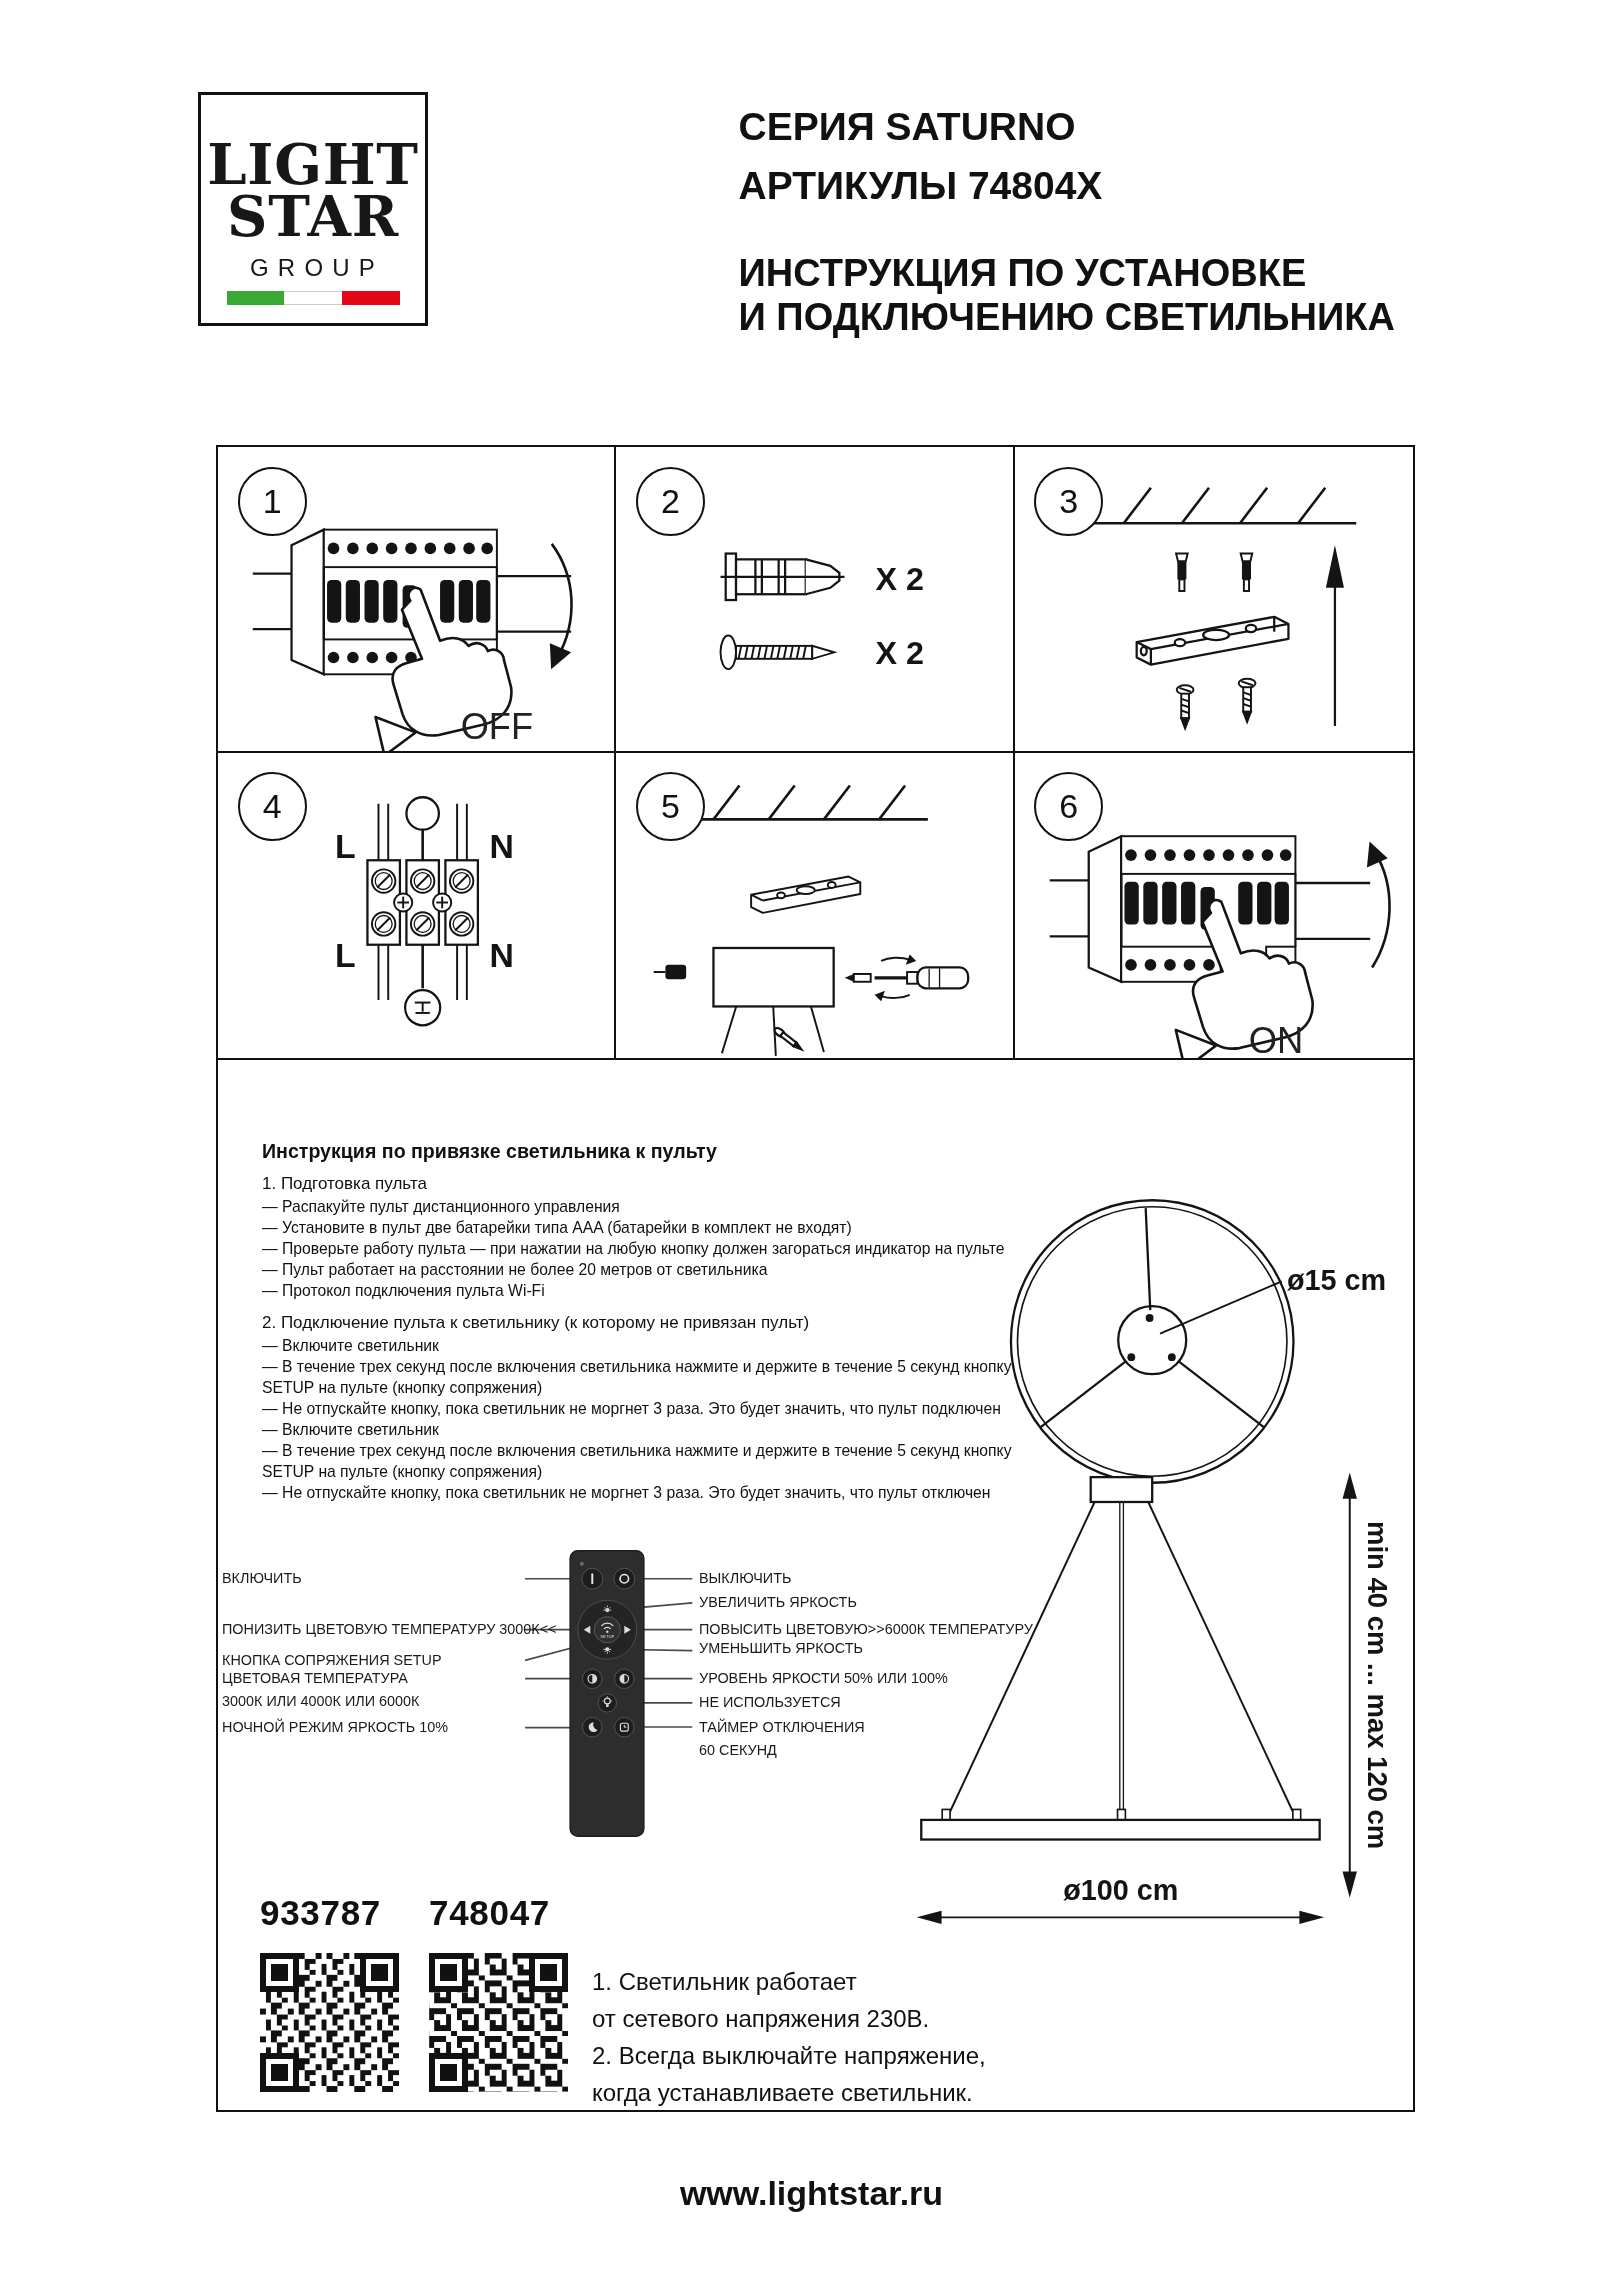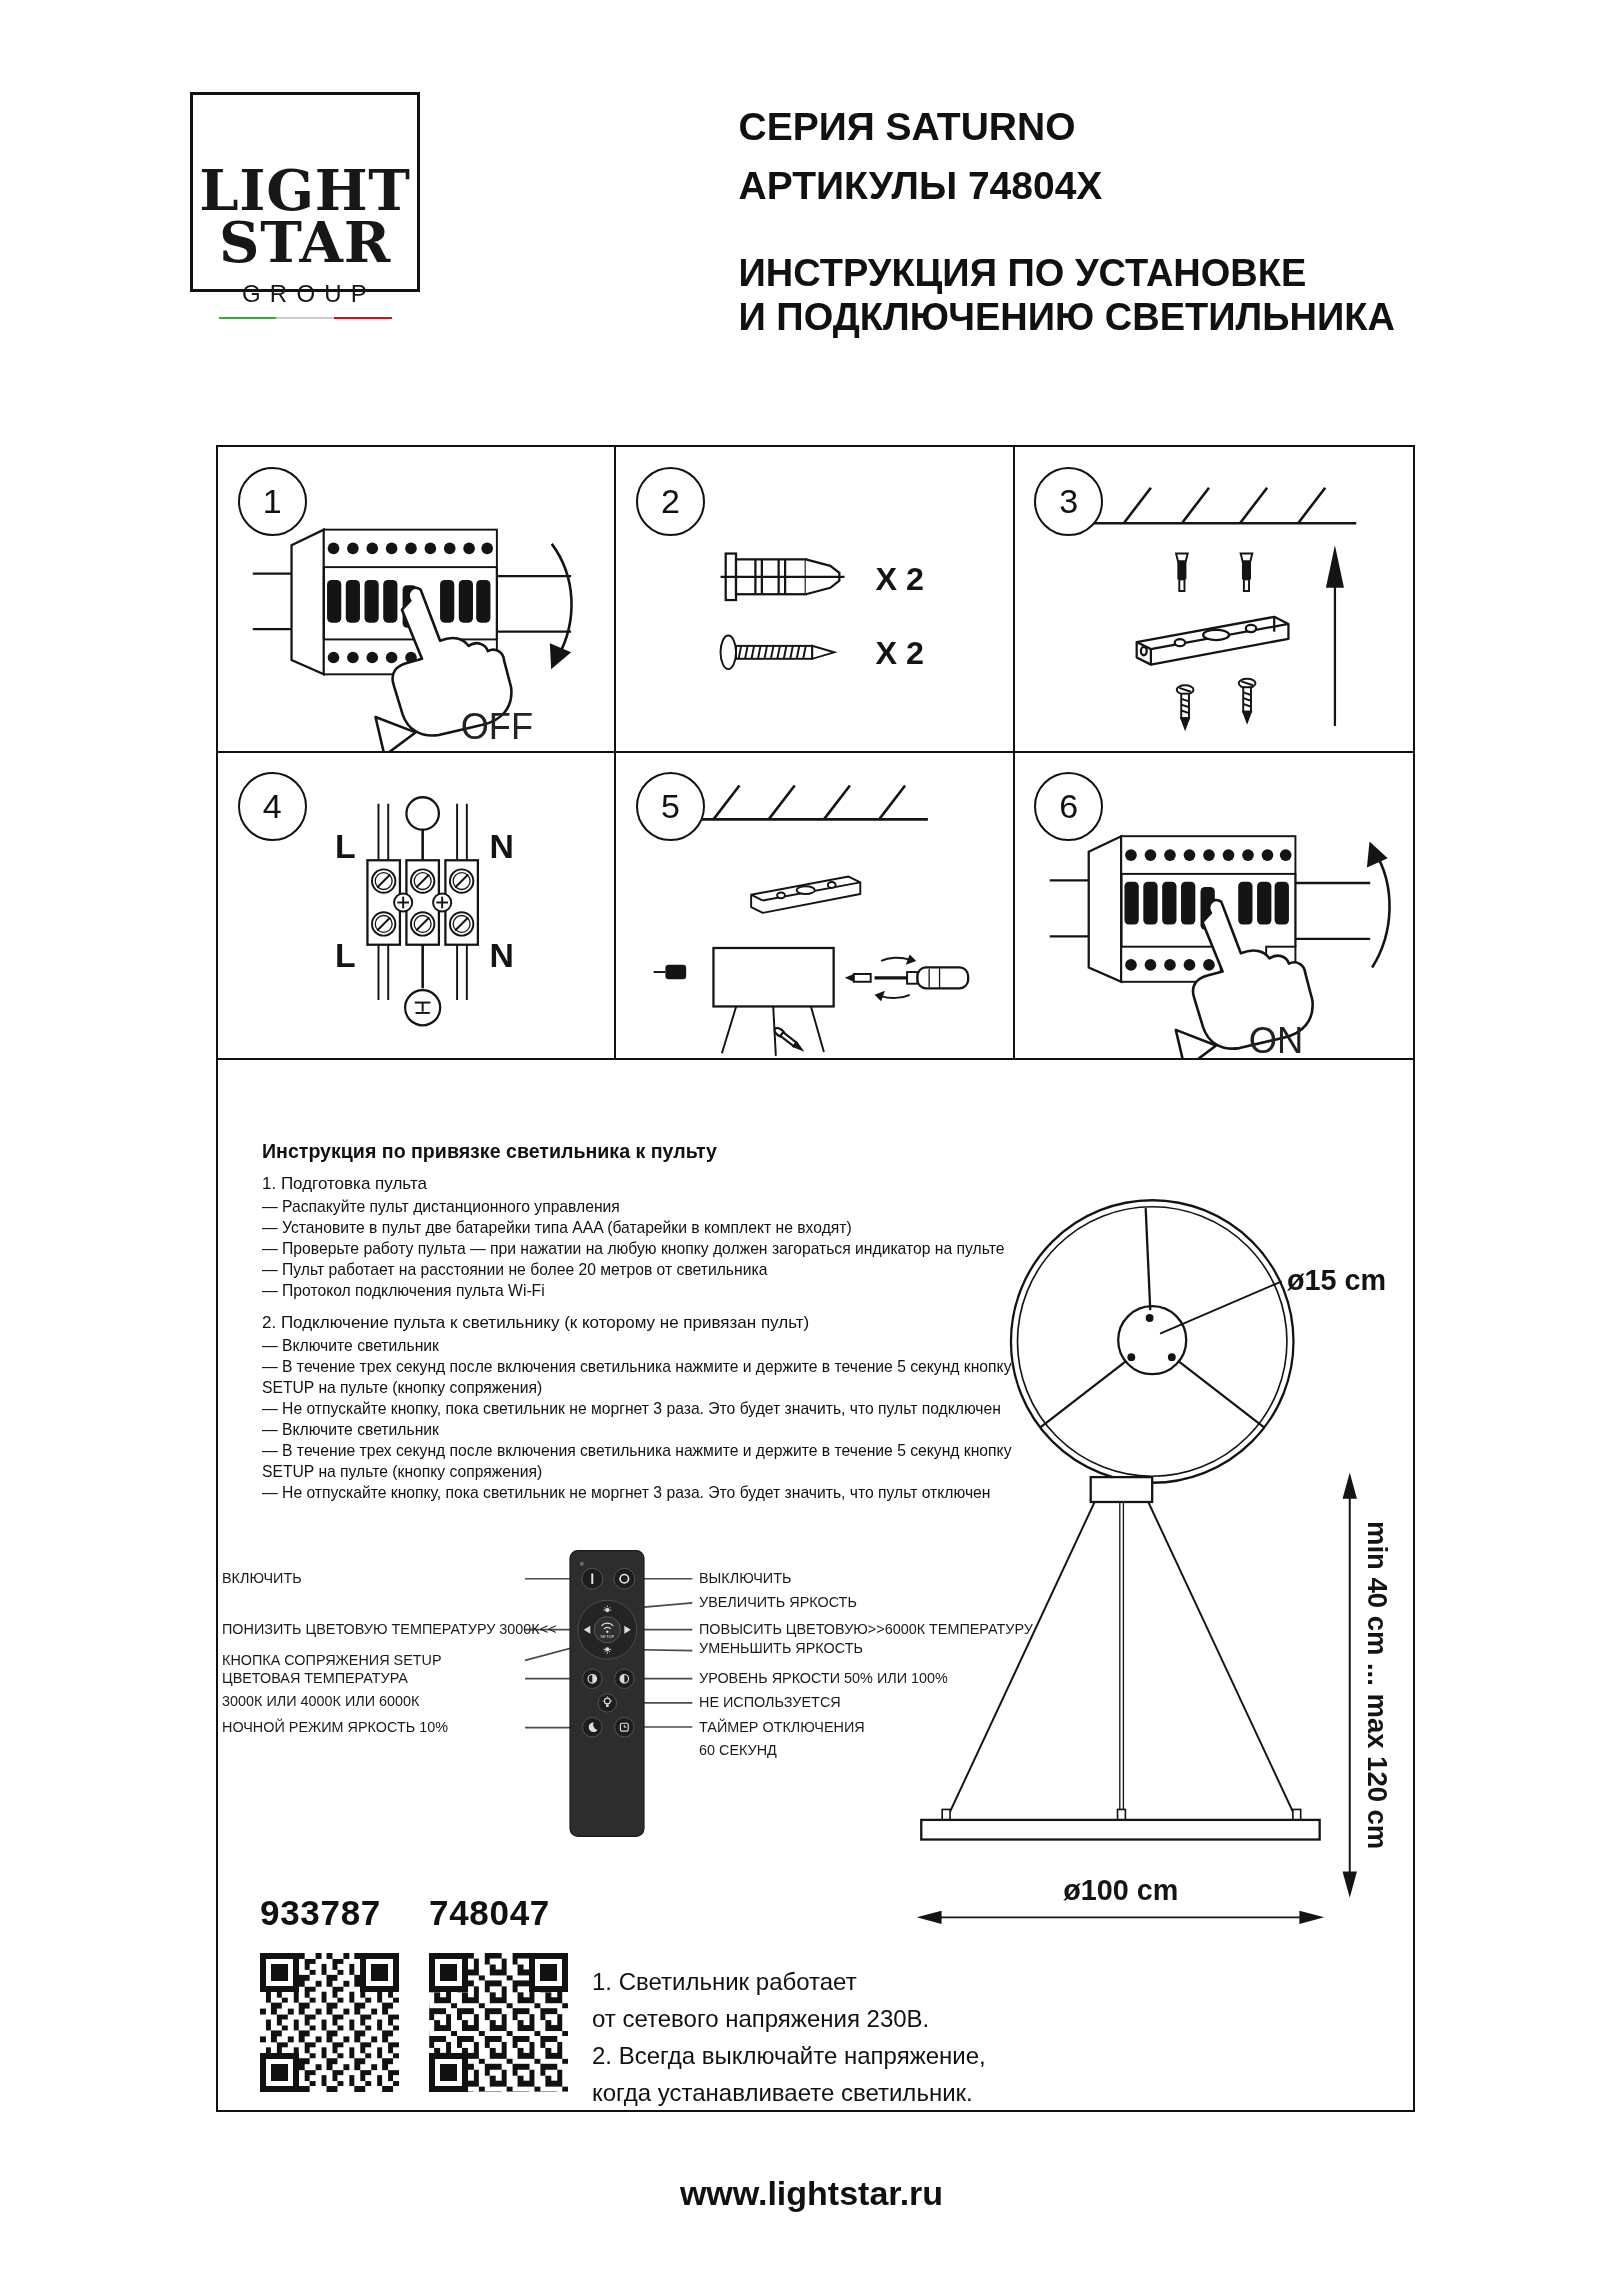--- a/index.html
+++ b/index.html
@@ -1,22 +1,22 @@
 <!DOCTYPE html>
 <html style="font-size:10.5px"><head>
 <meta charset="utf-8">
 <style>
   html,body{margin:0;padding:0;background:#e8e8e8;}
   #page{position:relative;width:1623px;height:2295px;background:#ffffff;
         font-family:"Liberation Sans",sans-serif;color:#111;overflow:hidden;}
   .abs{position:absolute;}
   
-  #logo-box{left:190px;top:92px;width:230px;height:200px;border:3.3px solid #111;
+  #logo-box{left:198px;top:92px;width:230px;height:234px;border:3.3px solid #111;
             display:flex;flex-direction:column;align-items:center;justify-content:flex-start;
-            padding-top:69px;box-sizing:border-box;}
+            padding-top:43px;box-sizing:border-box;}
   .logo-word{font-family:"DejaVu Serif","Liberation Serif",serif;font-weight:700;
              font-size:56px;line-height:52px;letter-spacing:0.7px;color:#181716;}
   .logo-group{font-family:"Liberation Sans",sans-serif;font-size:24px;letter-spacing:9.2px;
               color:#181716;margin-top:11.8px;margin-left:8px;}
   #logo-flag{width:173px;height:14.4px;margin-top:9.2px;display:flex;}
   #logo-flag div{flex:1;}
   #header-text{right:228px;top:97px;}
   .hdr-line{font-size:39px;font-weight:700;line-height:59px;white-space:nowrap;letter-spacing:0px;}
   .hdr-title{font-size:38px;font-weight:700;line-height:44px;white-space:nowrap;}
   #hdr-gap{height:36px;}

